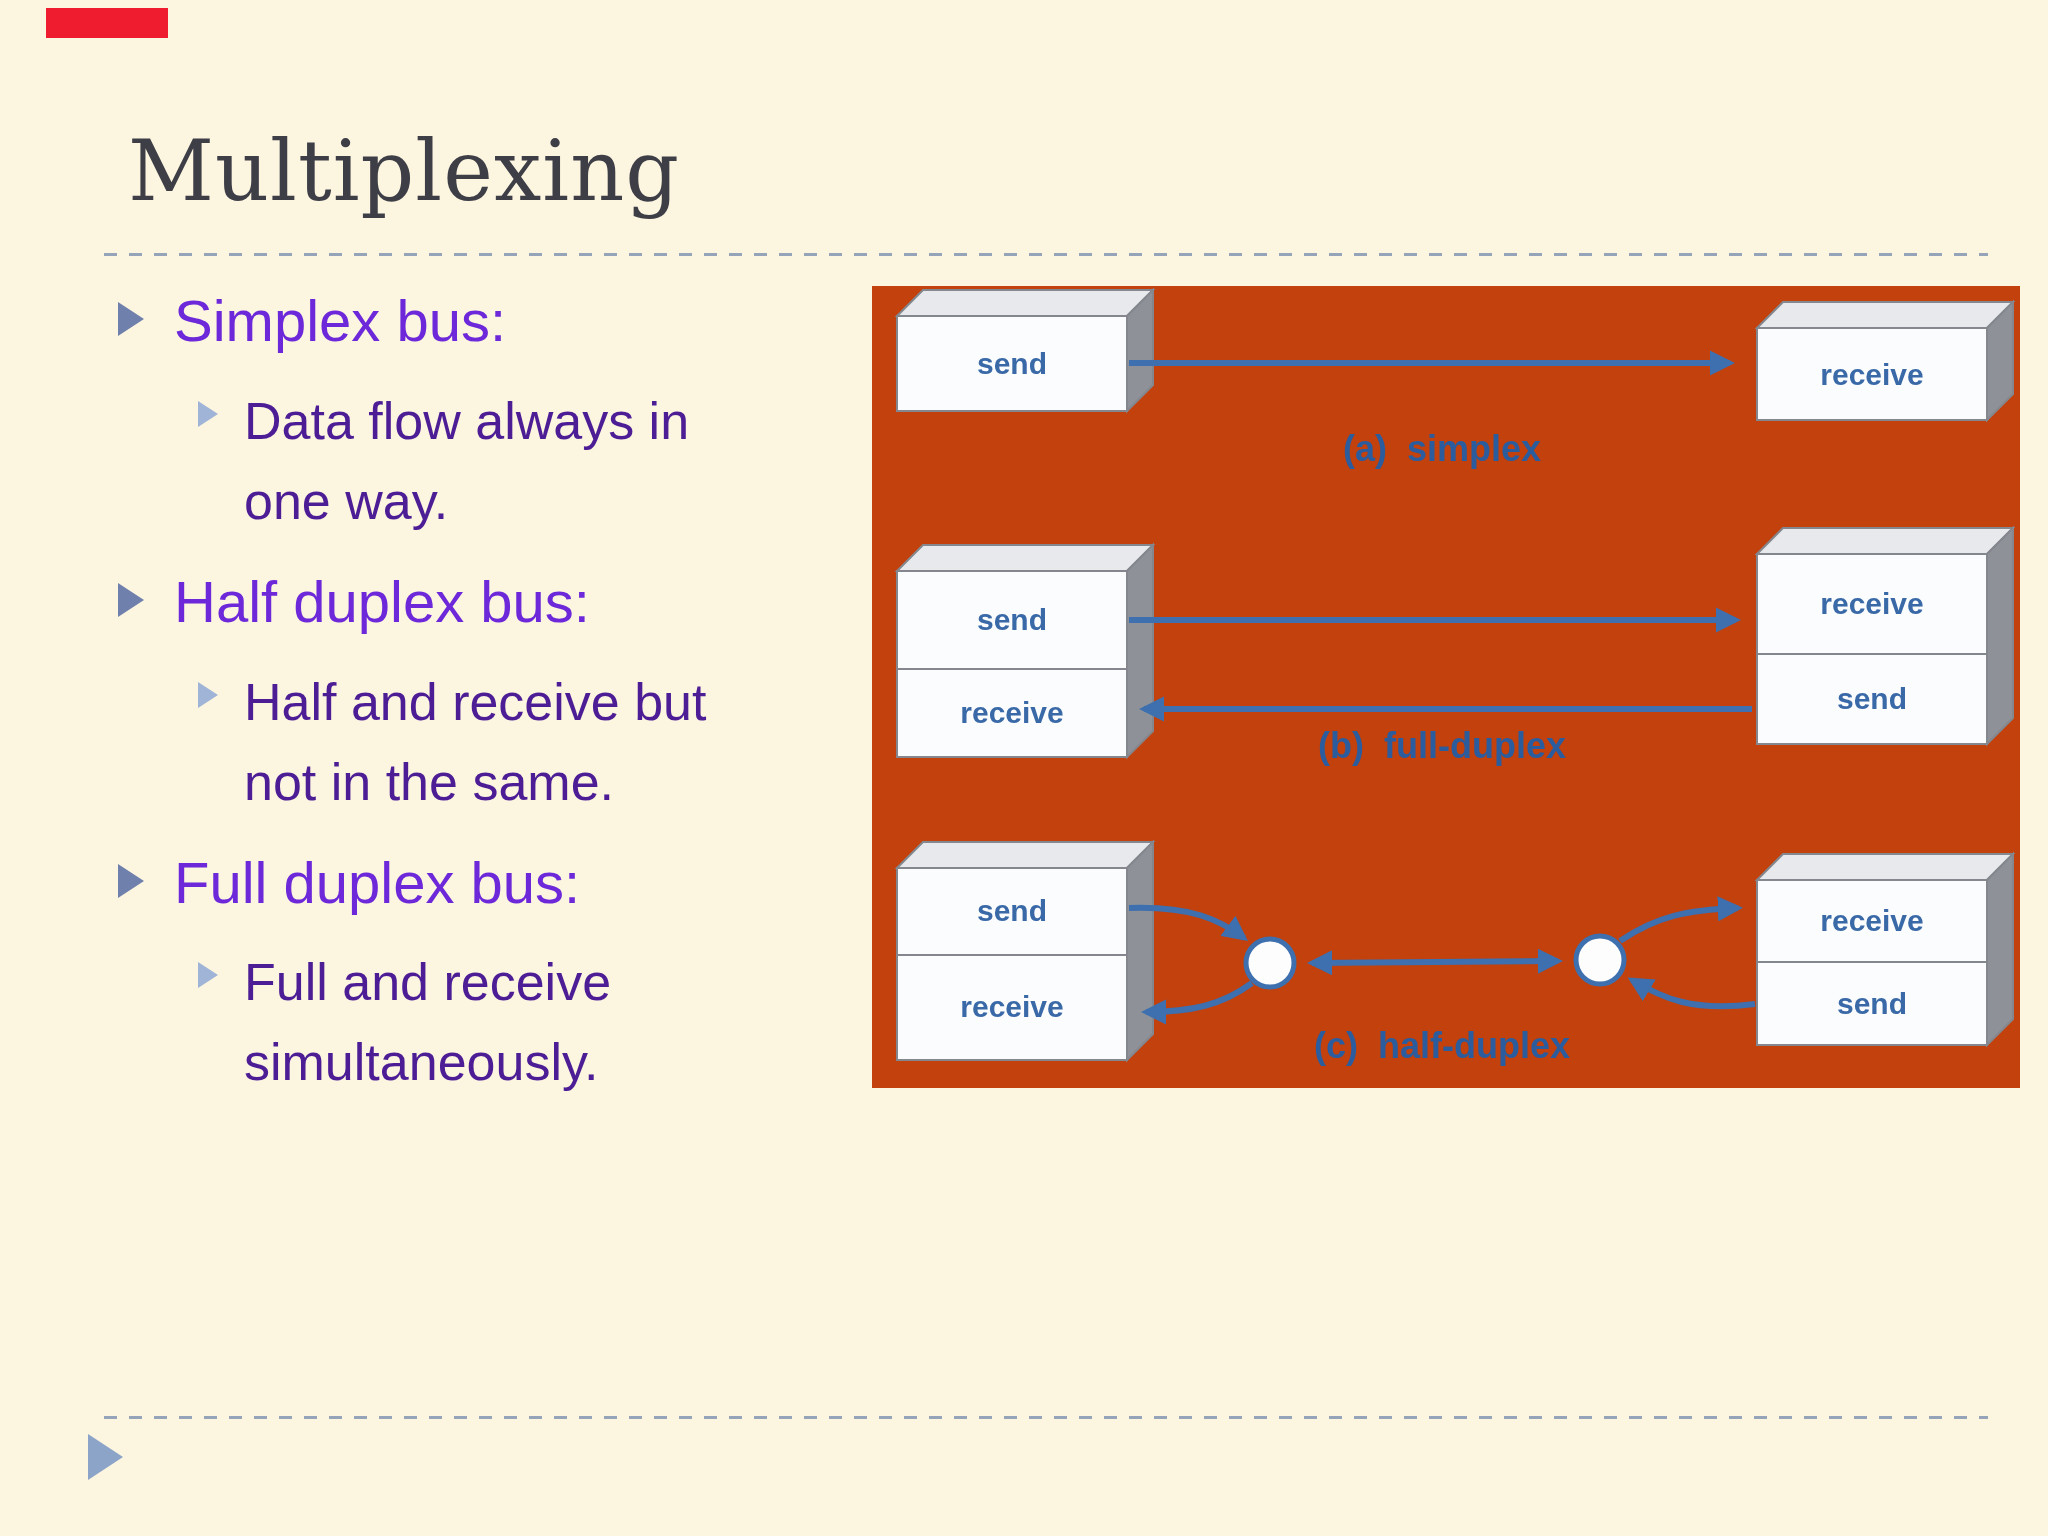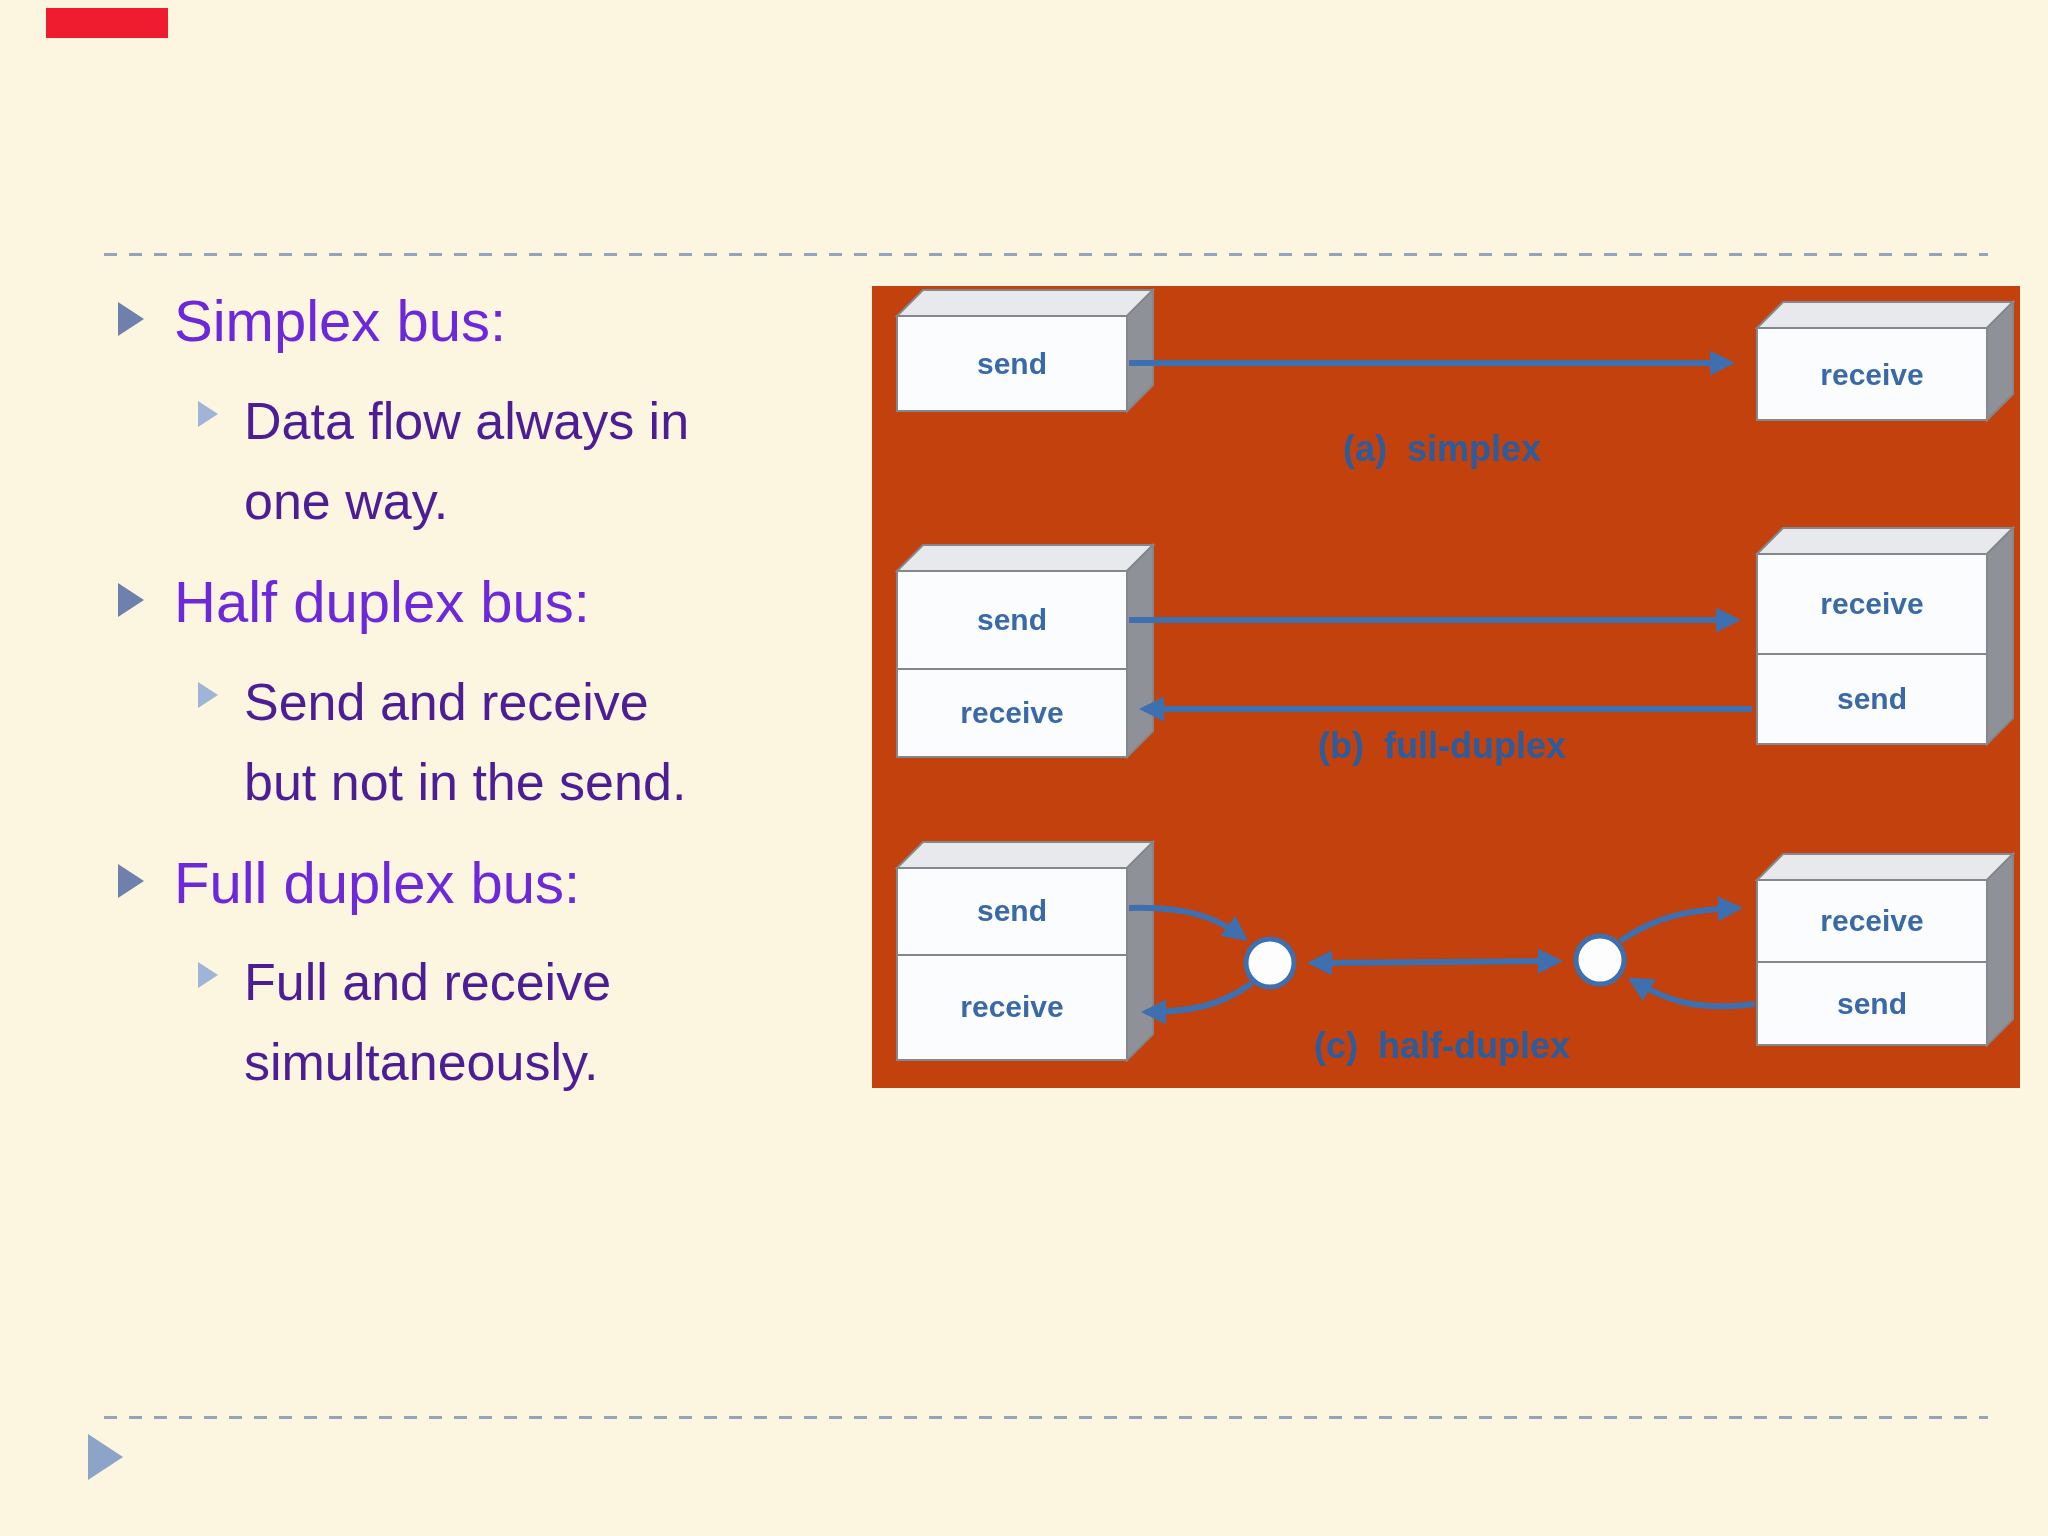--- a/index.html
+++ b/index.html
@@ -26,38 +26,39 @@
   svg text.boxlbl{font-family:"Liberation Sans",sans-serif;font-size:30px;font-weight:bold;fill:#3A69A8;text-anchor:middle;}
   svg text.cap{font-family:"Liberation Sans",sans-serif;font-size:36px;font-weight:bold;fill:#2B5C9E;text-anchor:middle;}
 </style>
 </head>
 <body>
 
 <div class="page">
 
   <div class="red-marker"></div>
 
+  <div class="title">Multiplexing</div>
   <div class="rule top"></div>
 
   <div class="bullets">
     <div class="l1">
       <span class="tri1"></span>
       <span>Simplex bus:</span>
     </div>
     <div class="l2">
       <span class="tri2"></span>
       <span class="txt">Data flow always in one way.</span>
     </div>
     <div class="l1">
       <span class="tri1"></span>
       <span>Half duplex bus:</span>
     </div>
     <div class="l2">
       <span class="tri2"></span>
-      <span class="txt">Send and receive but not in the send.</span>
+      <span class="txt">Half and receive but not in the same.</span>
     </div>
     <div class="l1">
       <span class="tri1"></span>
       <span>Full duplex bus:</span>
     </div>
     <div class="l2">
       <span class="tri2"></span>
       <span class="txt">Full and receive simultaneously.</span>
     </div>
   </div>

